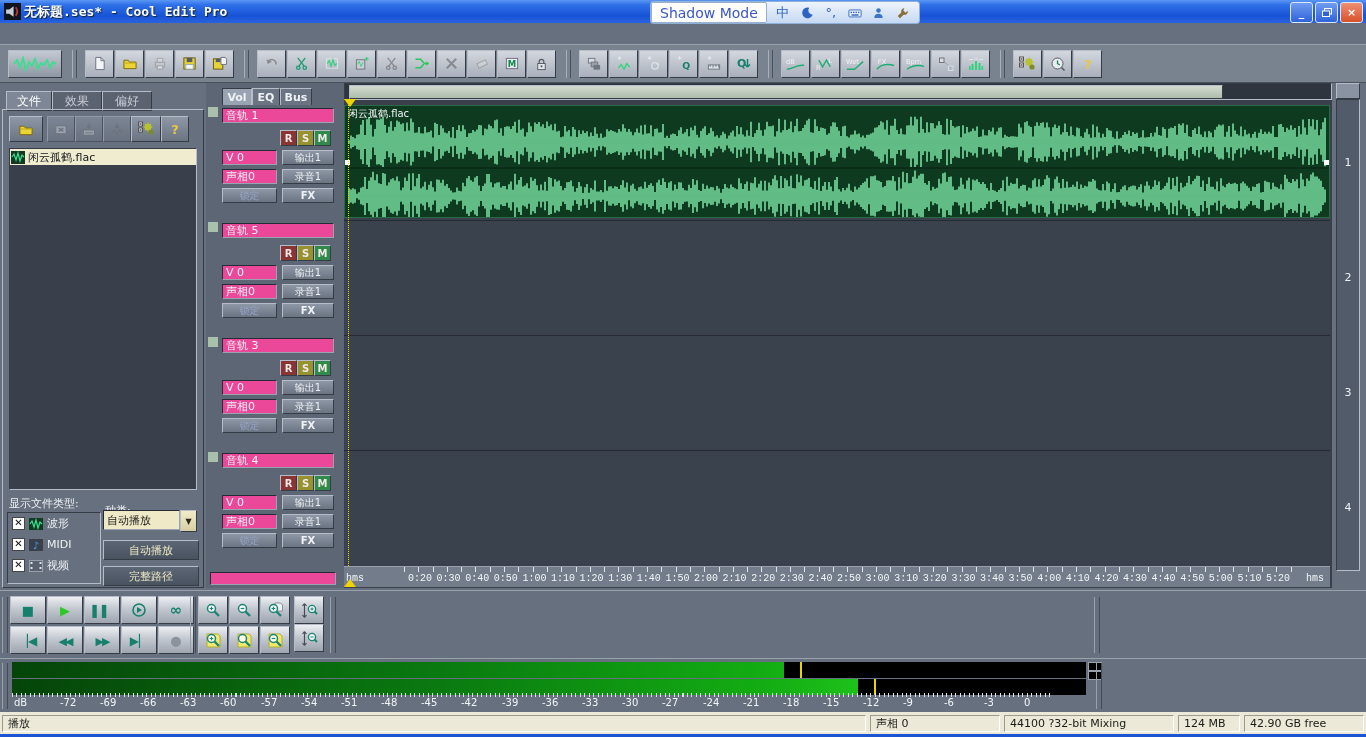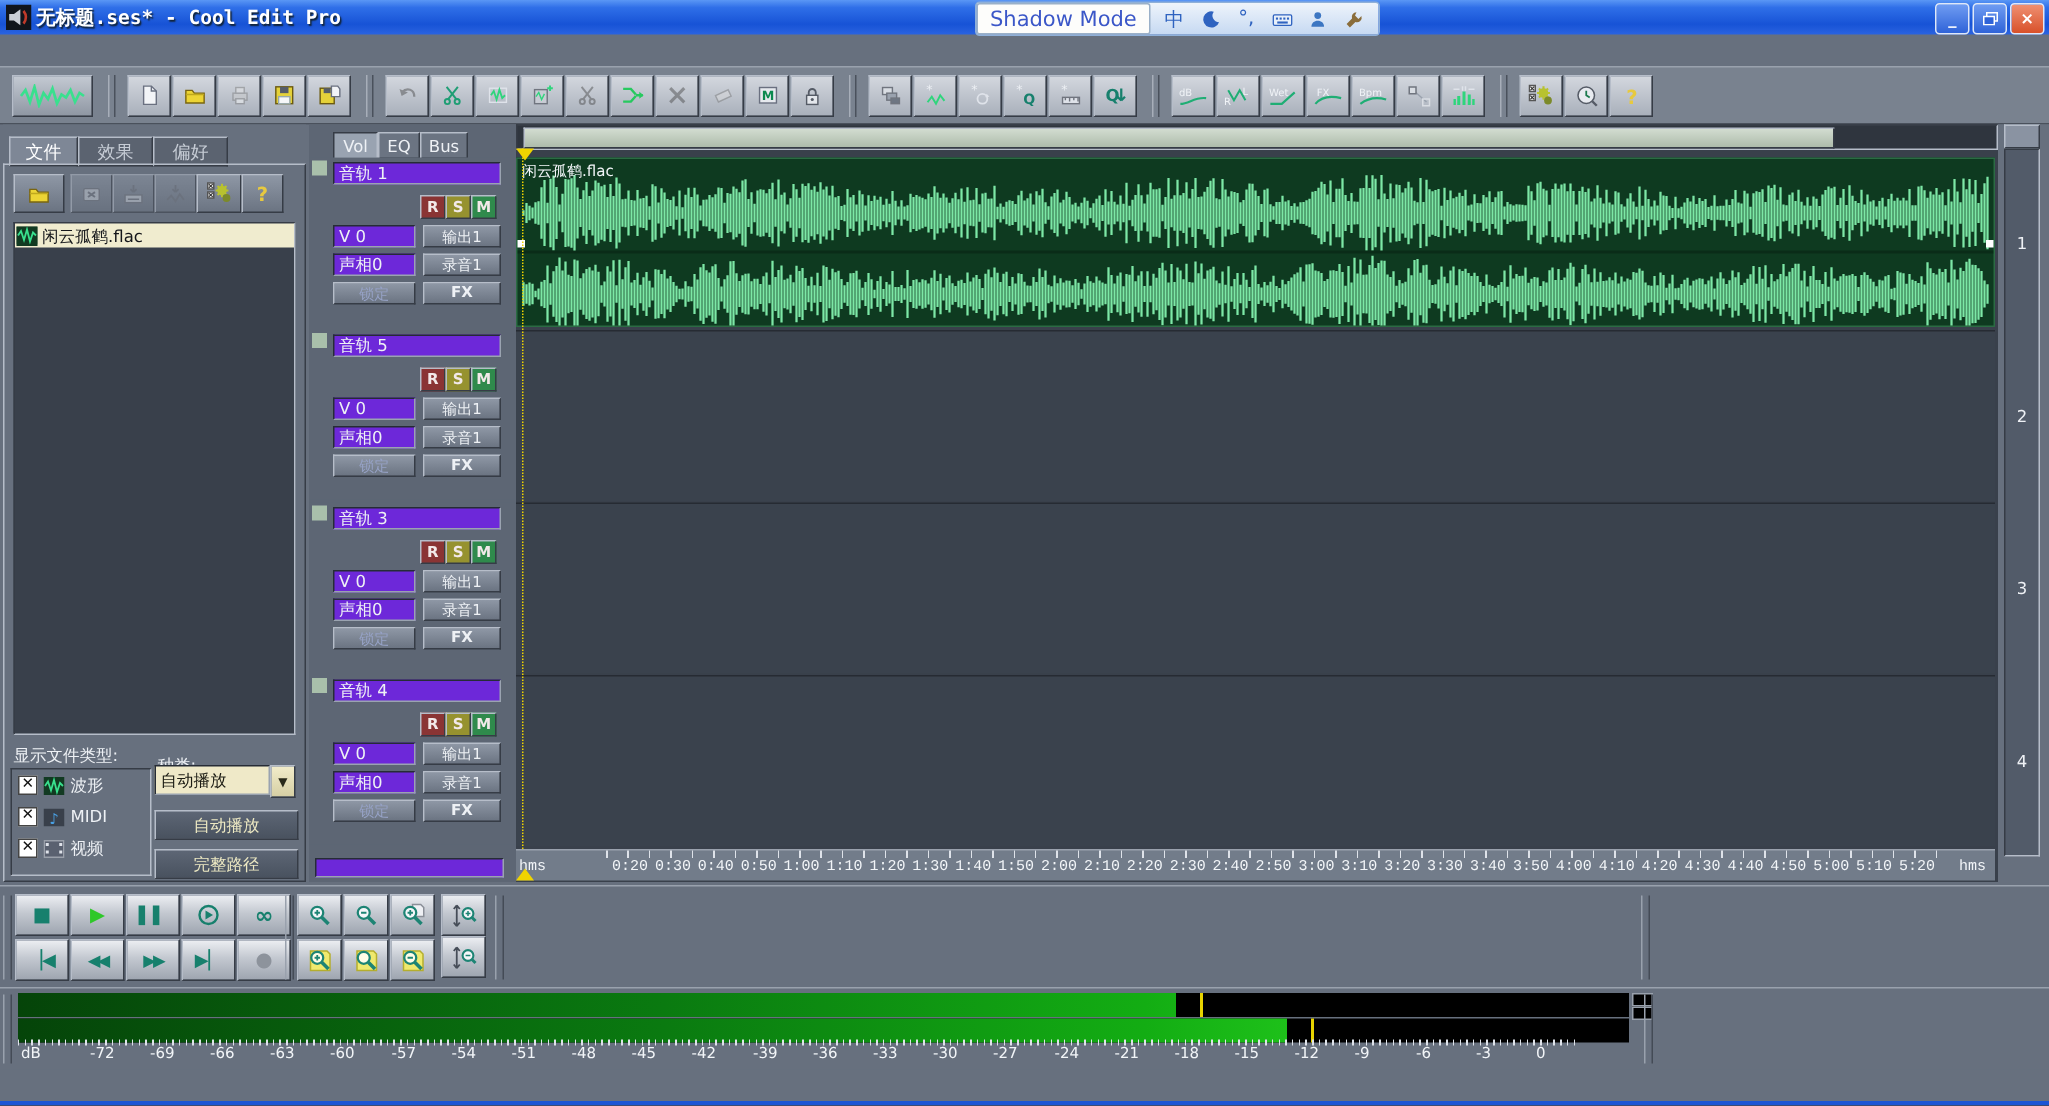--- a/index.html
+++ b/index.html
@@ -4,21 +4,21 @@
 <style>
   html,body{margin:0;padding:0;background:#2a2f38;}
   body{width:1366px;height:737px;position:relative;overflow:hidden;
        font-family:"DejaVu Sans","Liberation Sans",sans-serif;font-size:11px;color:#eef1f5;
        -webkit-font-smoothing:antialiased;}
   .abs{position:absolute;}
   .win{position:absolute;inset:0;background:#67707e;}
   
   .bo{border-top:1px solid #b6bdc9;border-left:1px solid #b6bdc9;border-bottom:1px solid #363c46;border-right:1px solid #363c46;}
   .bi{border-top:1px solid #363c46;border-left:1px solid #363c46;border-bottom:1px solid #b6bdc9;border-right:1px solid #b6bdc9;}
-  .fld{background:#6d28d9;color:#eef1f5;border-top:1px solid #262c36;border-left:1px solid #262c36;
+  .fld{background:#ec4899;color:#eef1f5;border-top:1px solid #262c36;border-left:1px solid #262c36;
        border-bottom:1px solid #9aa3b0;border-right:1px solid #9aa3b0;display:flex;align-items:center;
        padding:0 3px;box-sizing:border-box;font-size:11px;}
   .btn{background:linear-gradient(180deg,#8e97a5,#6b7482);display:flex;align-items:center;justify-content:center;
        box-sizing:border-box;font-size:11px;color:#eef1f5;}
   
   .titlebar{position:absolute;left:0;top:0;width:1366px;height:23px;
     background:linear-gradient(180deg,#5a97f5 0%,#2f6fe8 22%,#1753d6 70%,#2a63e0 100%);display:flex;align-items:center;}
   .title-text{font-family:"DejaVu Sans Mono","Liberation Mono",monospace;font-weight:bold;font-size:13px;color:#fff;
     text-shadow:1px 1px 1px #123;margin-left:4px;white-space:nowrap;}
   .langbar{position:absolute;left:650px;top:1px;height:21px;display:flex;align-items:center;
@@ -51,21 +51,21 @@
   .obtn{position:absolute;top:6px;height:24px;background:linear-gradient(180deg,#8e97a5,#6b7482);
     display:flex;align-items:center;justify-content:center;}
   .filelist{position:absolute;left:6px;top:38px;width:186px;height:340px;background:#39404b;}
   .fitem{height:16px;background:#f0eccf;color:#14161a;display:flex;align-items:center;gap:3px;font-size:11px;padding-left:1px;}
   .ficon{width:14px;height:13px;background:#123a22;display:flex;align-items:center;justify-content:center;}
   .typerow{display:flex;align-items:center;gap:4px;height:21px;padding-left:4px;}
   .chk{width:11px;height:11px;background:#fff;border:1px solid #444;color:#111;font-size:10px;line-height:9px;text-align:center;font-weight:bold;}
   .darkbtn{background:linear-gradient(180deg,#5d6675,#49525f);color:#ece8c2;display:flex;align-items:center;justify-content:center;font-size:11px;}
   
   .trackctl{position:absolute;left:206px;top:83px;width:138px;height:505px;background:#5d6674;}
-  .mtab{position:absolute;top:5px;height:16px;display:flex;align-items:center;justify-content:center;font-size:11px;font-weight:normal;}
+  .mtab{position:absolute;top:5px;height:16px;display:flex;align-items:center;justify-content:center;font-size:11px;font-weight:bold;}
   .tblock{position:absolute;left:0;width:138px;height:113px;background:#5d6674;}
   .tsq{position:absolute;left:2px;top:2px;width:10px;height:10px;background:#a9c0ab;}
   .rsm{width:15px;height:14px;display:flex;align-items:center;justify-content:center;font-size:10px;font-weight:bold;color:#f2e9e9;}
   .smbtn{font-size:10px;}
   .dislabel{color:#96a2c6;}
   
   .wavearea{position:absolute;left:344px;top:83px;width:988px;height:505px;background:#39404b;}
   .hthumb{position:absolute;left:4px;top:1px;height:12px;background:linear-gradient(180deg,#d2dcd0,#aebcab);}
   .trow{position:absolute;left:0;width:986px;height:113px;background:#3a424d;border-top:1px solid #262b33;}
   .clip{background:#0e3a20;border:1px solid #2b6b43;box-sizing:border-box;}
@@ -837,14 +837,23 @@
     </div>
     <div class="clipbox" style="left:1088px;top:3px"></div>
     <div class="clipbox" style="left:1088px;top:12px"></div>
     <div class="mticks"></div>
     <span class="mlab" style="left:14px">dB</span>
     <span><span class="mlab" style="left:60px">-72</span><span class="mlab" style="left:100px">-69</span><span class="mlab" style="left:140px">-66</span><span class="mlab" style="left:180px">-63</span><span class="mlab" style="left:220px">-60</span><span class="mlab" style="left:261px">-57</span><span class="mlab" style="left:301px">-54</span><span class="mlab" style="left:341px">-51</span><span class="mlab" style="left:381px">-48</span><span class="mlab" style="left:421px">-45</span><span class="mlab" style="left:461px">-42</span><span class="mlab" style="left:502px">-39</span><span class="mlab" style="left:542px">-36</span><span class="mlab" style="left:582px">-33</span><span class="mlab" style="left:622px">-30</span><span class="mlab" style="left:662px">-27</span><span class="mlab" style="left:703px">-24</span><span class="mlab" style="left:743px">-21</span><span class="mlab" style="left:783px">-18</span><span class="mlab" style="left:823px">-15</span><span class="mlab" style="left:863px">-12</span><span class="mlab" style="left:903px">-9</span><span class="mlab" style="left:944px">-6</span><span class="mlab" style="left:984px">-3</span><span class="mlab" style="left:1024px">0</span></span>
     <div class="ridge" style="left:1096px;top:4px;height:46px"></div>
     
   </div>
 
+  <div class="statusbar">
+    <div class="scell" style="flex:1">播放</div>
+    <span style="display:flex;gap:4px">
+        <div class="scell" style="width:130px">声相 0</div>
+        <div class="scell" style="width:170px">44100 ?32-bit Mixing</div>
+        <div class="scell" style="width:62px">124 MB</div>
+        <div class="scell" style="width:120px">42.90 GB free</div>
+      </span>
+  </div>
   <div class="winedge"></div>
 </div>
 
 </body></html>

